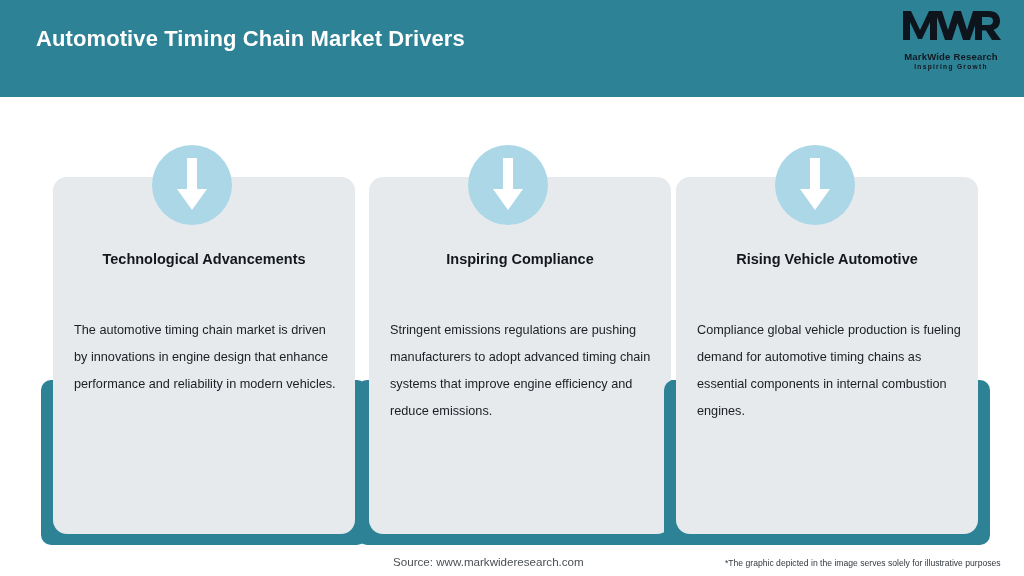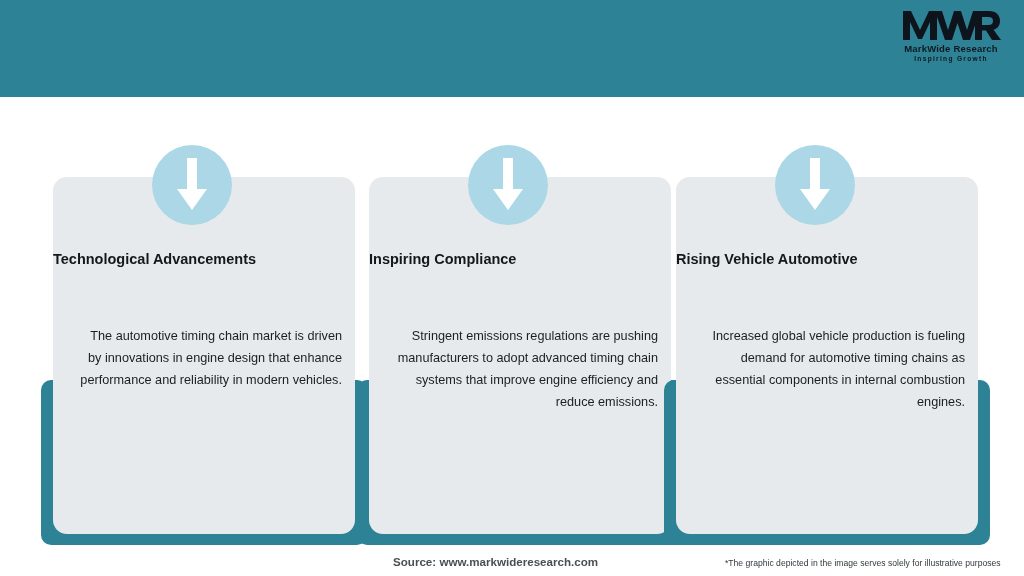--- a/index.html
+++ b/index.html
@@ -47,21 +47,21 @@
   .logo-mark {
     display: block;
     margin: 0 auto;
   }
   .logo-name {
     display: block;
     font-size: 9.5px;
     font-weight: bold;
     color: #111820;
     letter-spacing: 0.2px;
-    margin-top: 1px;
+    margin-top: 9px;
     white-space: nowrap;
   }
   .logo-tag {
     display: block;
     font-size: 6.6px;
     font-weight: bold;
     color: #111820;
     letter-spacing: 1.3px;
     margin-top: 1px;
     white-space: nowrap;
@@ -102,59 +102,59 @@
   .arrow-svg {
     position: absolute;
     left: 23px;
     top: 13px;
   }
   .card-title {
     position: absolute;
     top: 106px;
     left: 12px;
     width: 302px;
-    text-align: left;
+    text-align: center;
     font-size: 14.5px;
     font-weight: bold;
     color: #14181c;
   }
   .card-body {
     position: absolute;
-    top: 180px;
+    top: 172px;
     left: 33px;
     width: 268px;
     font-size: 12.7px;
-    line-height: 22px;
+    line-height: 27px;
     color: #1b1f23;
-    text-align: right;
   }
 
   
   .source {
     position: absolute;
     left: 393px;
     top: 555px;
     font-size: 11.6px;
-    font-weight: bold;
+    font-weight: normal;
     color: #4a4f54;
     white-space: nowrap;
   }
   .disclaimer {
     position: absolute;
     left: 725px;
     top: 558px;
     font-size: 8.6px;
     color: #33383d;
     white-space: nowrap;
   }
 </style>
 </head>
 <body>
 
 <div class="header">
+  <div class="header-title">Automotive Timing Chain Market Drivers</div>
 
   <div class="logo">
     <svg class="logo-mark" width="100" height="34" viewBox="0 0 100 34">
       <g fill="#0d141c">
         <path d="M2 32 L2 3 L10 3 L19 22 L28 3 L36 3 L36 32 L29 32 L29 14 L21 31 L17 31 L9 14 L9 32 Z"></path>
         <path d="M34 3 L41 3 L47 22 L53 3 L60 3 L66 22 L72 3 L79 3 L69 32 L62 32 L56.5 15 L51 32 L44 32 Z"></path>
         <path d="M74 32 L74 3 L88 3 C95 3 99 7 99 13 C99 17.5 96.5 20.5 92.5 21.8 L100 32 L91 32 L85 22.5 L81 22.5 L81 32 Z M81 9 L81 17 L87.5 17 C90.5 17 92 15.5 92 13 C92 10.5 90.5 9 87.5 9 Z"></path>
       </g>
     </svg>
     <span class="logo-name">MarkWide Research</span>
@@ -188,17 +188,17 @@
 
 <div class="card" style="left:664px;">
   <div class="frame"></div>
   <div class="panel"></div>
   <div class="circle">
     <svg class="arrow-svg" width="34" height="54" viewBox="0 0 34 54">
       <path d="M12 0 L22 0 L22 31 L32 31 L17 52 L2 31 L12 31 Z" fill="#ffffff"></path>
     </svg>
   </div>
   <div class="card-title">Rising Vehicle Automotive</div>
-  <div class="card-body">Increased global vehicle production is fueling demand for automotive timing chains as essential components in internal combustion engines.</div>
+  <div class="card-body">Compliance global vehicle production is fueling demand for automotive timing chains as essential components in internal combustion engines.</div>
 </div>
 
 <div class="source">Source: www.markwideresearch.com</div>
 <div class="disclaimer">*The graphic depicted in the image serves solely for illustrative purposes</div>
 
 </body></html>

